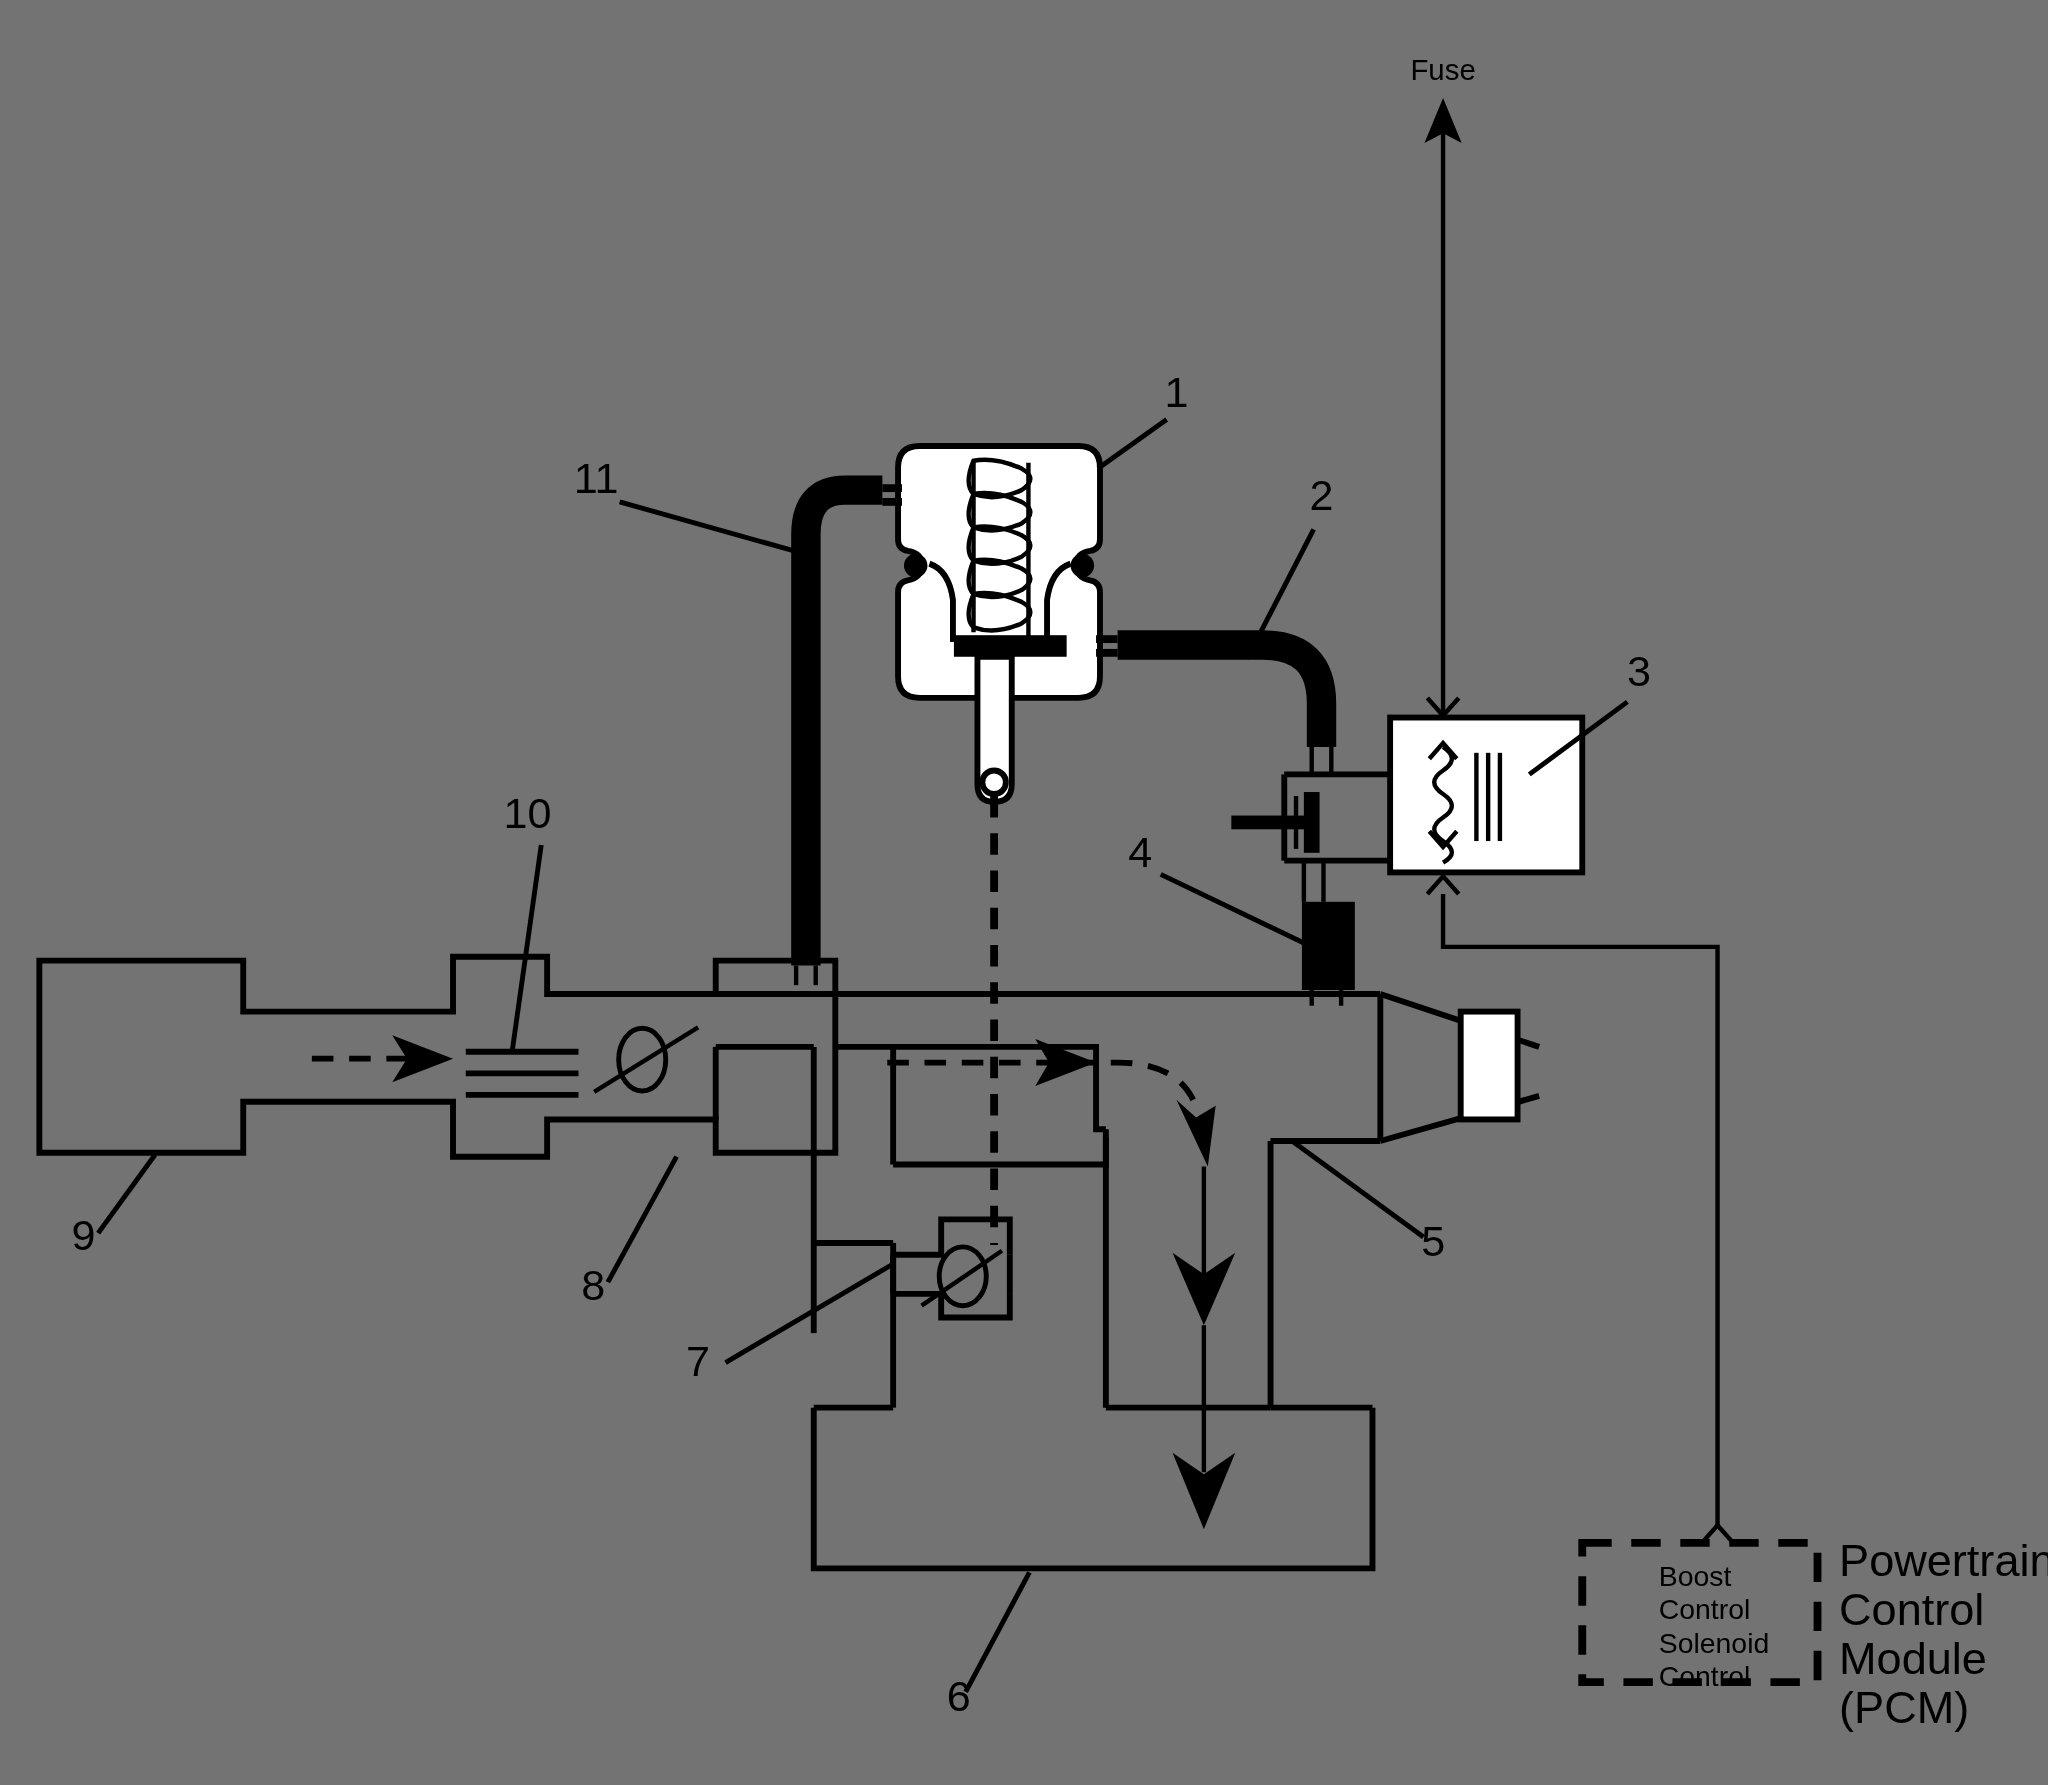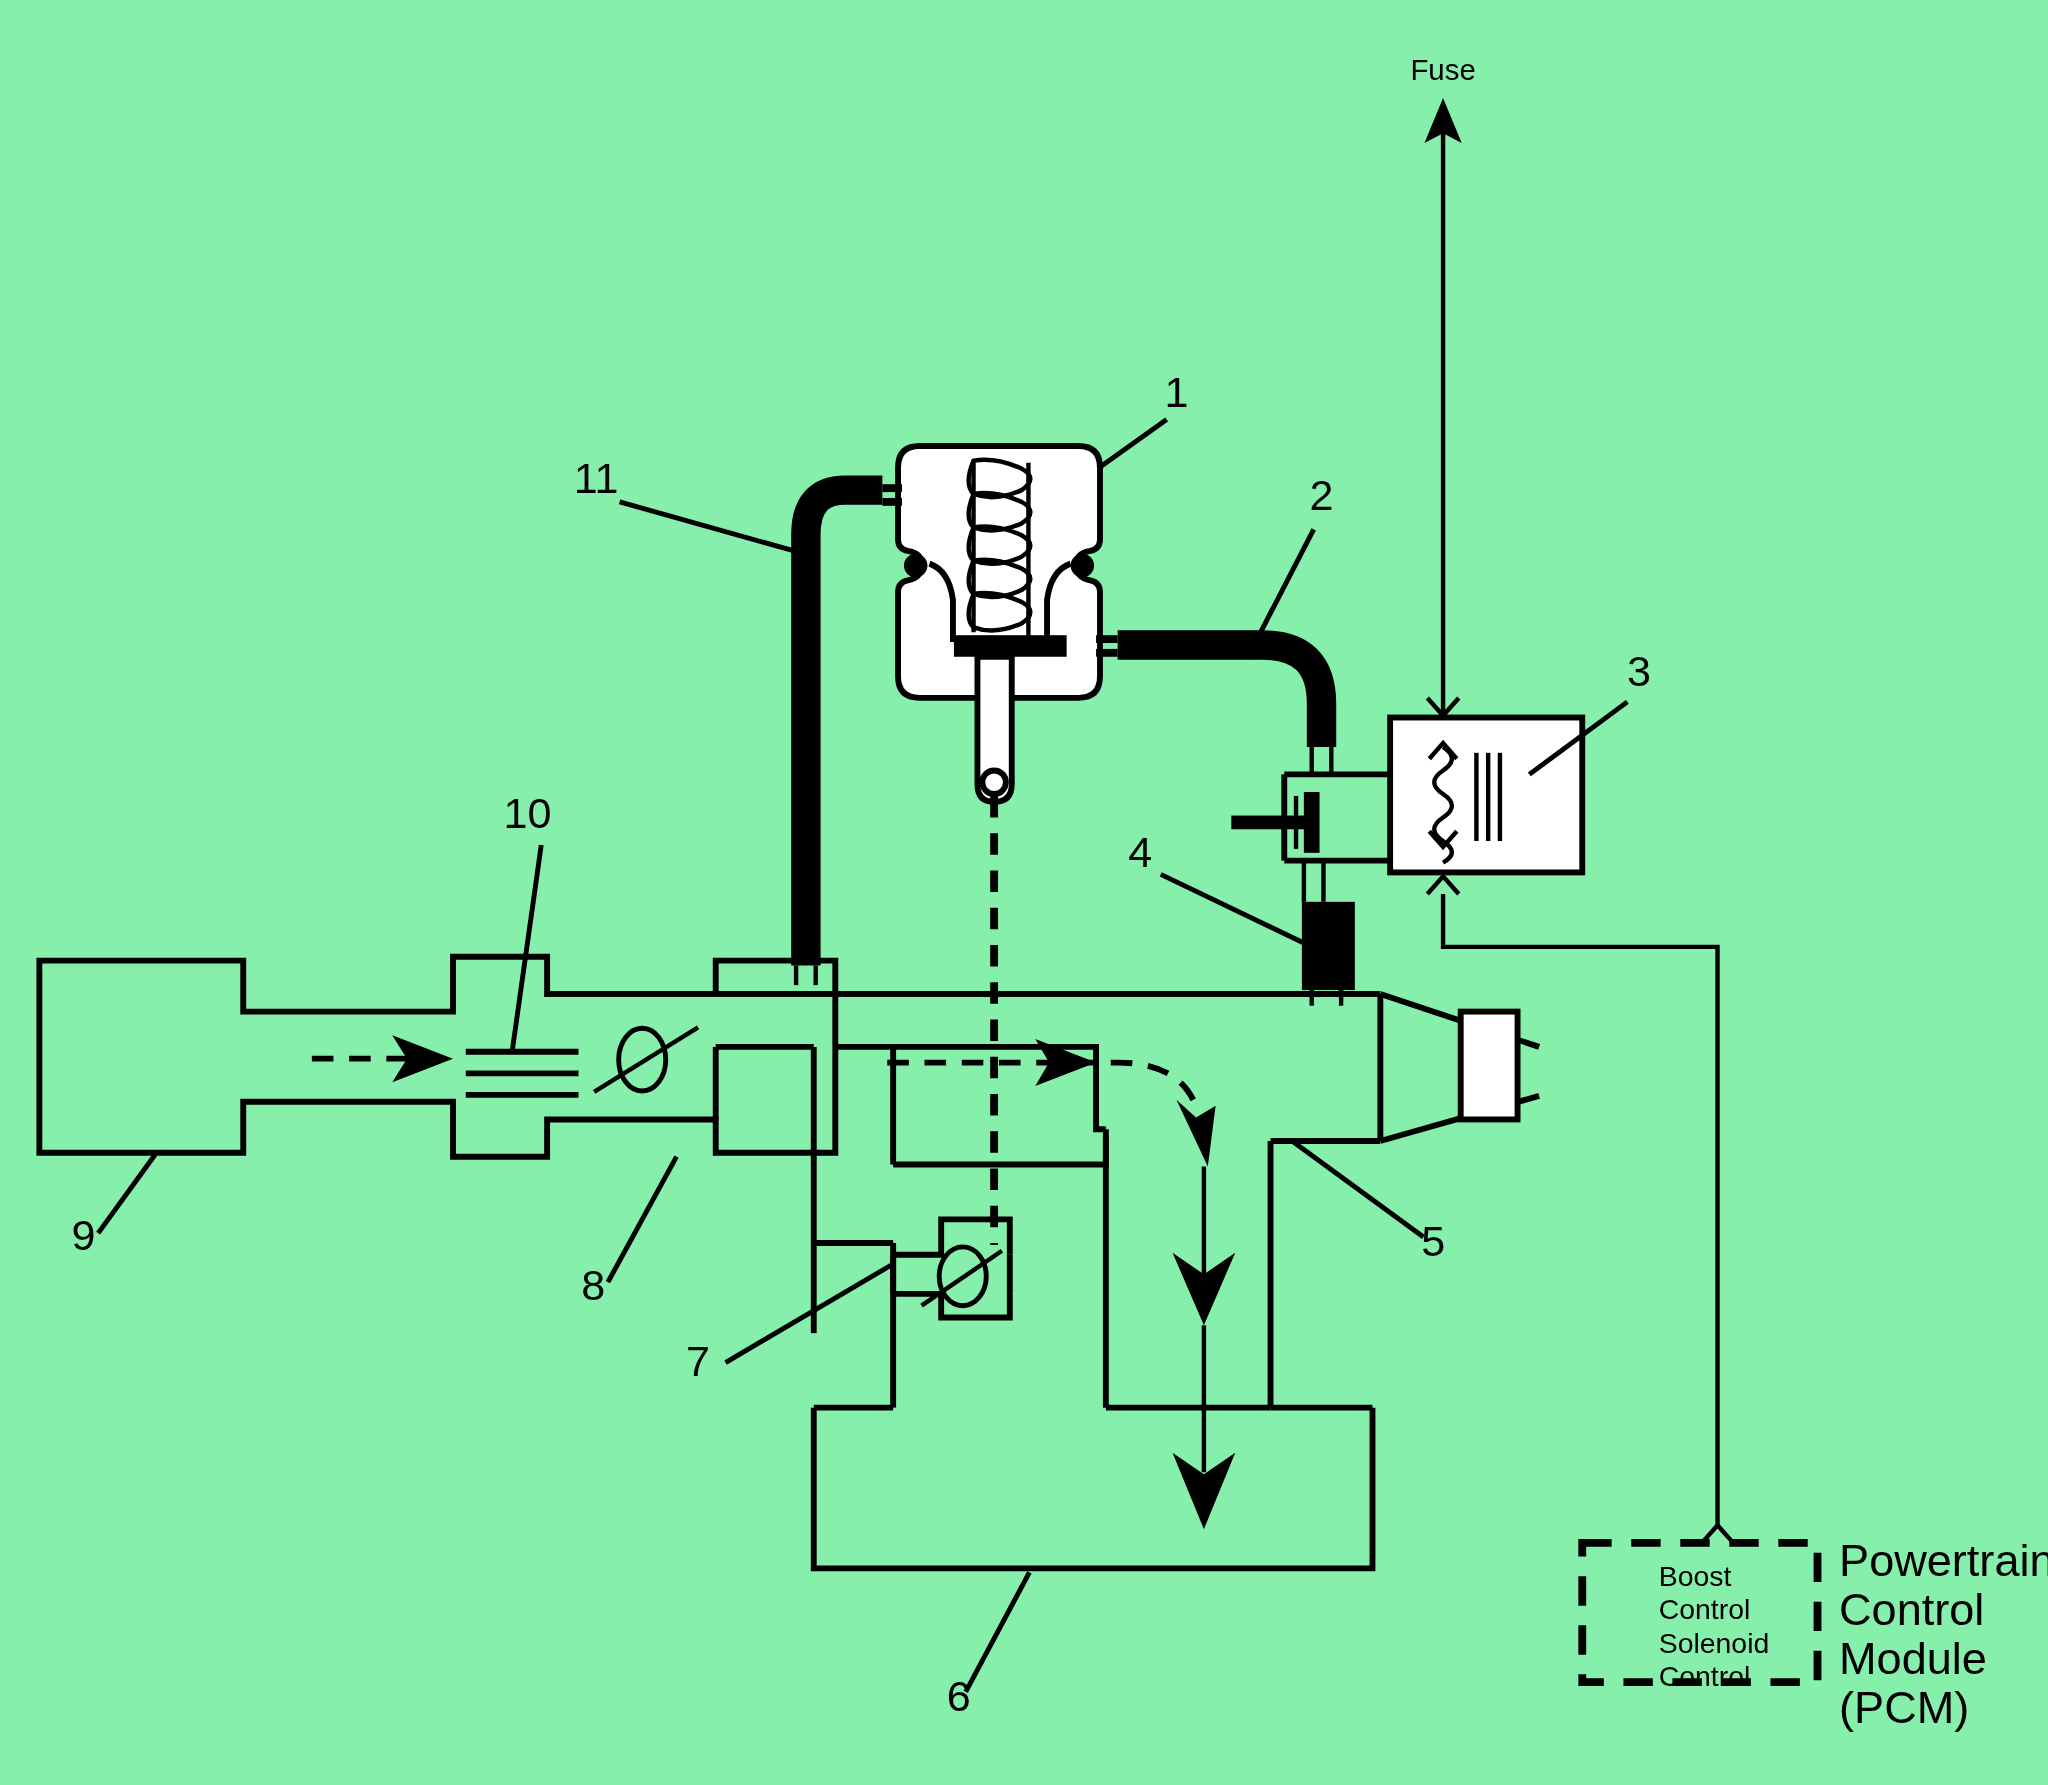--- a/index.html
+++ b/index.html
@@ -10,21 +10,21 @@
   body {
     width: 2049px;
     height: 1786px;
     font-family: "Liberation Sans", sans-serif;
     overflow: hidden;
   }
   #diagram-root {
     position: relative;
     width: 2049px;
     height: 1786px;
-    background: #86efac;
+    background: #737373;
   }
   svg.diagram {
     display: block;
     width: 2049px;
     height: 1786px;
   }
   .ln   { fill: none; stroke: #000000; stroke-width: 6; }
   .ln-thin { fill: none; stroke: #000000; stroke-width: 4.5; }
   .ln-lead { fill: none; stroke: #000000; stroke-width: 5; }
   .hose { fill: none; stroke: #000000; stroke-width: 30; stroke-linecap: butt; }

